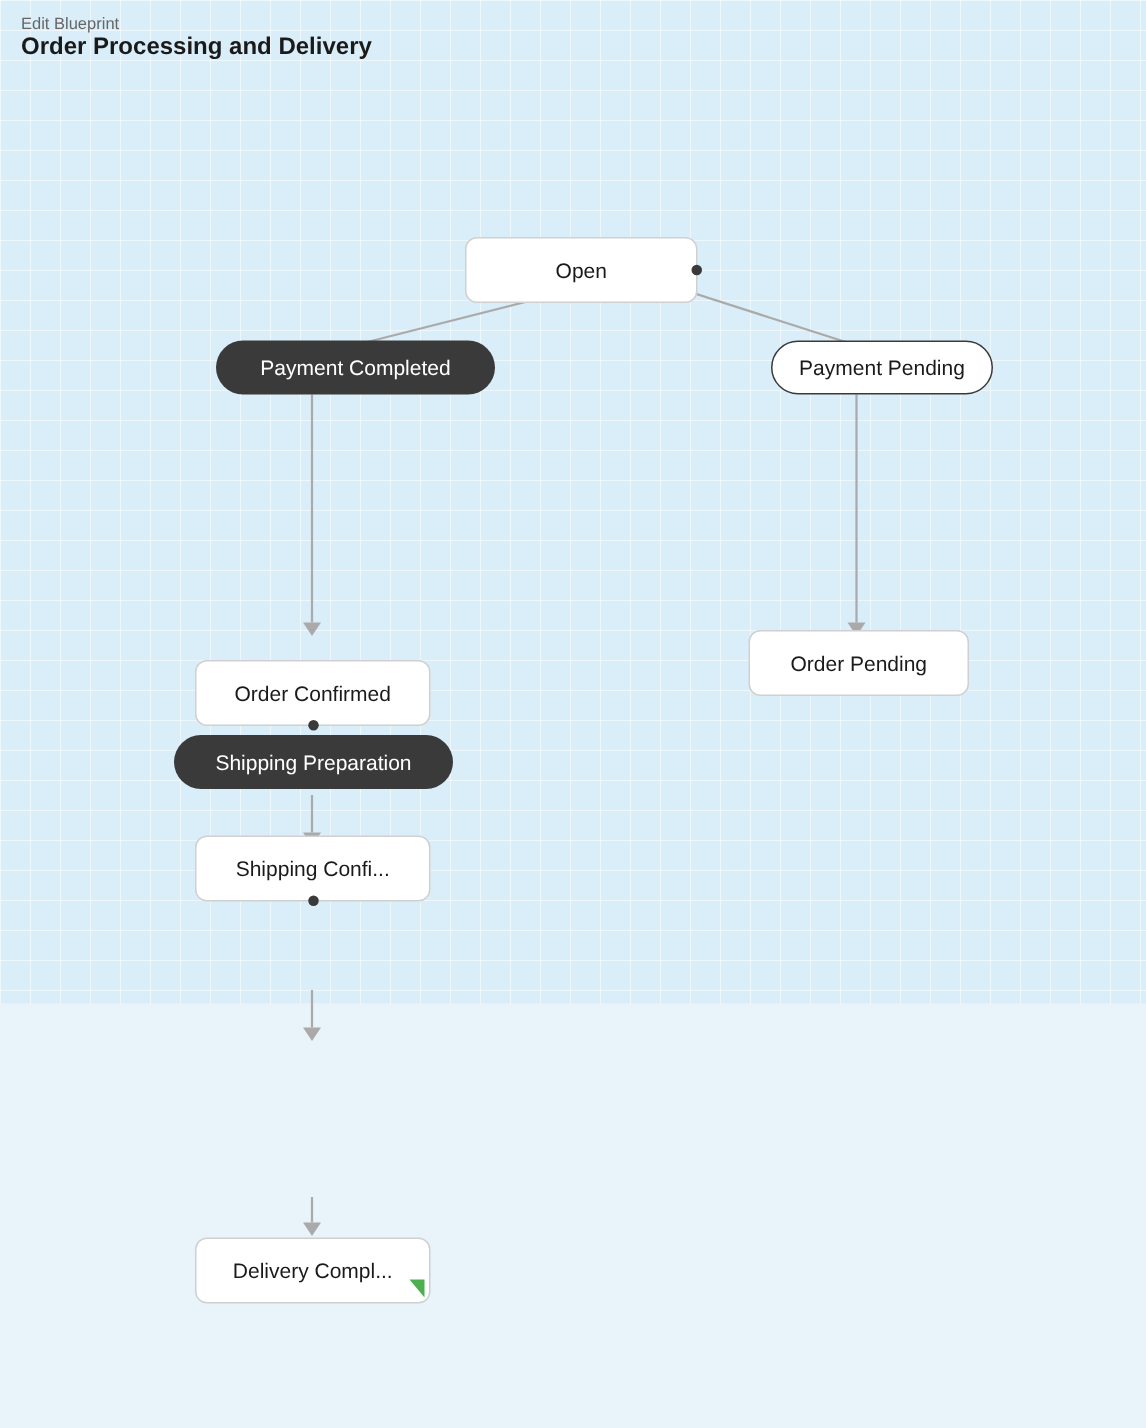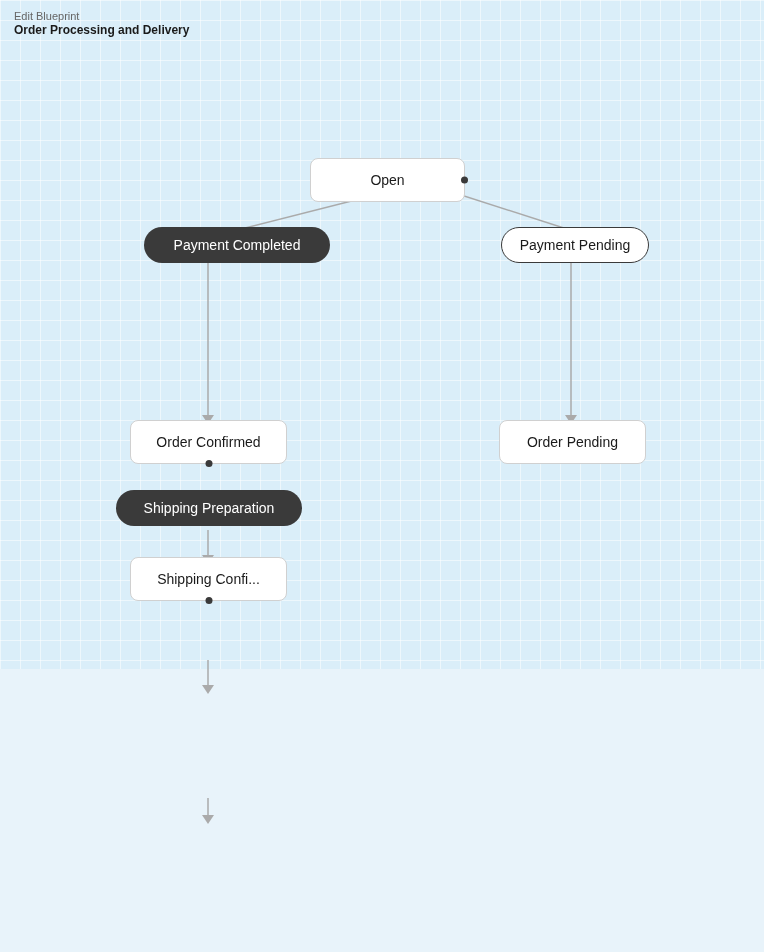--- a/index.html
+++ b/index.html
@@ -30,21 +30,21 @@
       z-index: 10;
     }
 
     .header-subtitle {
       font-size: 11px;
       color: #666;
       font-weight: 400;
     }
 
     .header-title {
-      font-size: 12px;
+      font-size: 16px;
       color: #1a1a1a;
       font-weight: 700;
       margin-top: 1px;
     }
 
     
     .node-rect {
       position: absolute;
       background: #ffffff;
       border: 1px solid #d0d0d0;
@@ -148,39 +148,43 @@
 
   <div class="node-rect" style="left: 310px; top: 158px; width: 155px; height: 44px;">
     <span>Open</span>
     <div class="dot" style="right: -4px; top: 50%; transform: translateY(-50%);"></div>
   </div>
 
   <div class="node-pill-dark" style="left: 144px; top: 227px; width: 186px; height: 36px;">
     <span>Payment Completed</span>
   </div>
 
-  <div class="node-pill-outline" style="left: 501px; top: 227px; width: 148px; height: 36px; align-items: center;">
+  <div class="node-pill-outline" style="left: 514px; top: 227px; width: 148px; height: 36px; align-items: center;">
     <span>Payment Pending</span>
   </div>
 
-  <div class="node-rect" style="left: 130px; top: 420px; width: 157px; height: 44px; text-align: center;">
+  <div class="node-rect" style="left: 130px; top: 440px; width: 157px; height: 44px; text-align: center;">
     <span>Order Confirmed</span>
     <div class="dot" style="left: 50%; transform: translateX(-50%); bottom: -4px;"></div>
   </div>
 
   <div class="node-rect" style="left: 499px; top: 420px; width: 147px; height: 44px;">
     <span>Order Pending</span>
   </div>
 
   <div class="node-pill-dark" style="left: 116px; top: 490px; width: 186px; height: 36px;">
     <span>Shipping Preparation</span>
   </div>
 
   <div class="node-rect" style="left: 130px; top: 557px; width: 157px; height: 44px; text-align: center;">
     <span>Shipping Confi...</span>
     <div class="dot" style="left: 50%; transform: translateX(-50%); bottom: -4px;"></div>
   </div>
 
 
 
 
+  <div class="node-rect" style="left: 130px; top: 825px; width: 157px; height: 44px; overflow: hidden;">
+    <span>Delivery Compl...</span>
+    <div class="green-triangle"></div>
+  </div>
 
 </div>
 
 </body></html>

